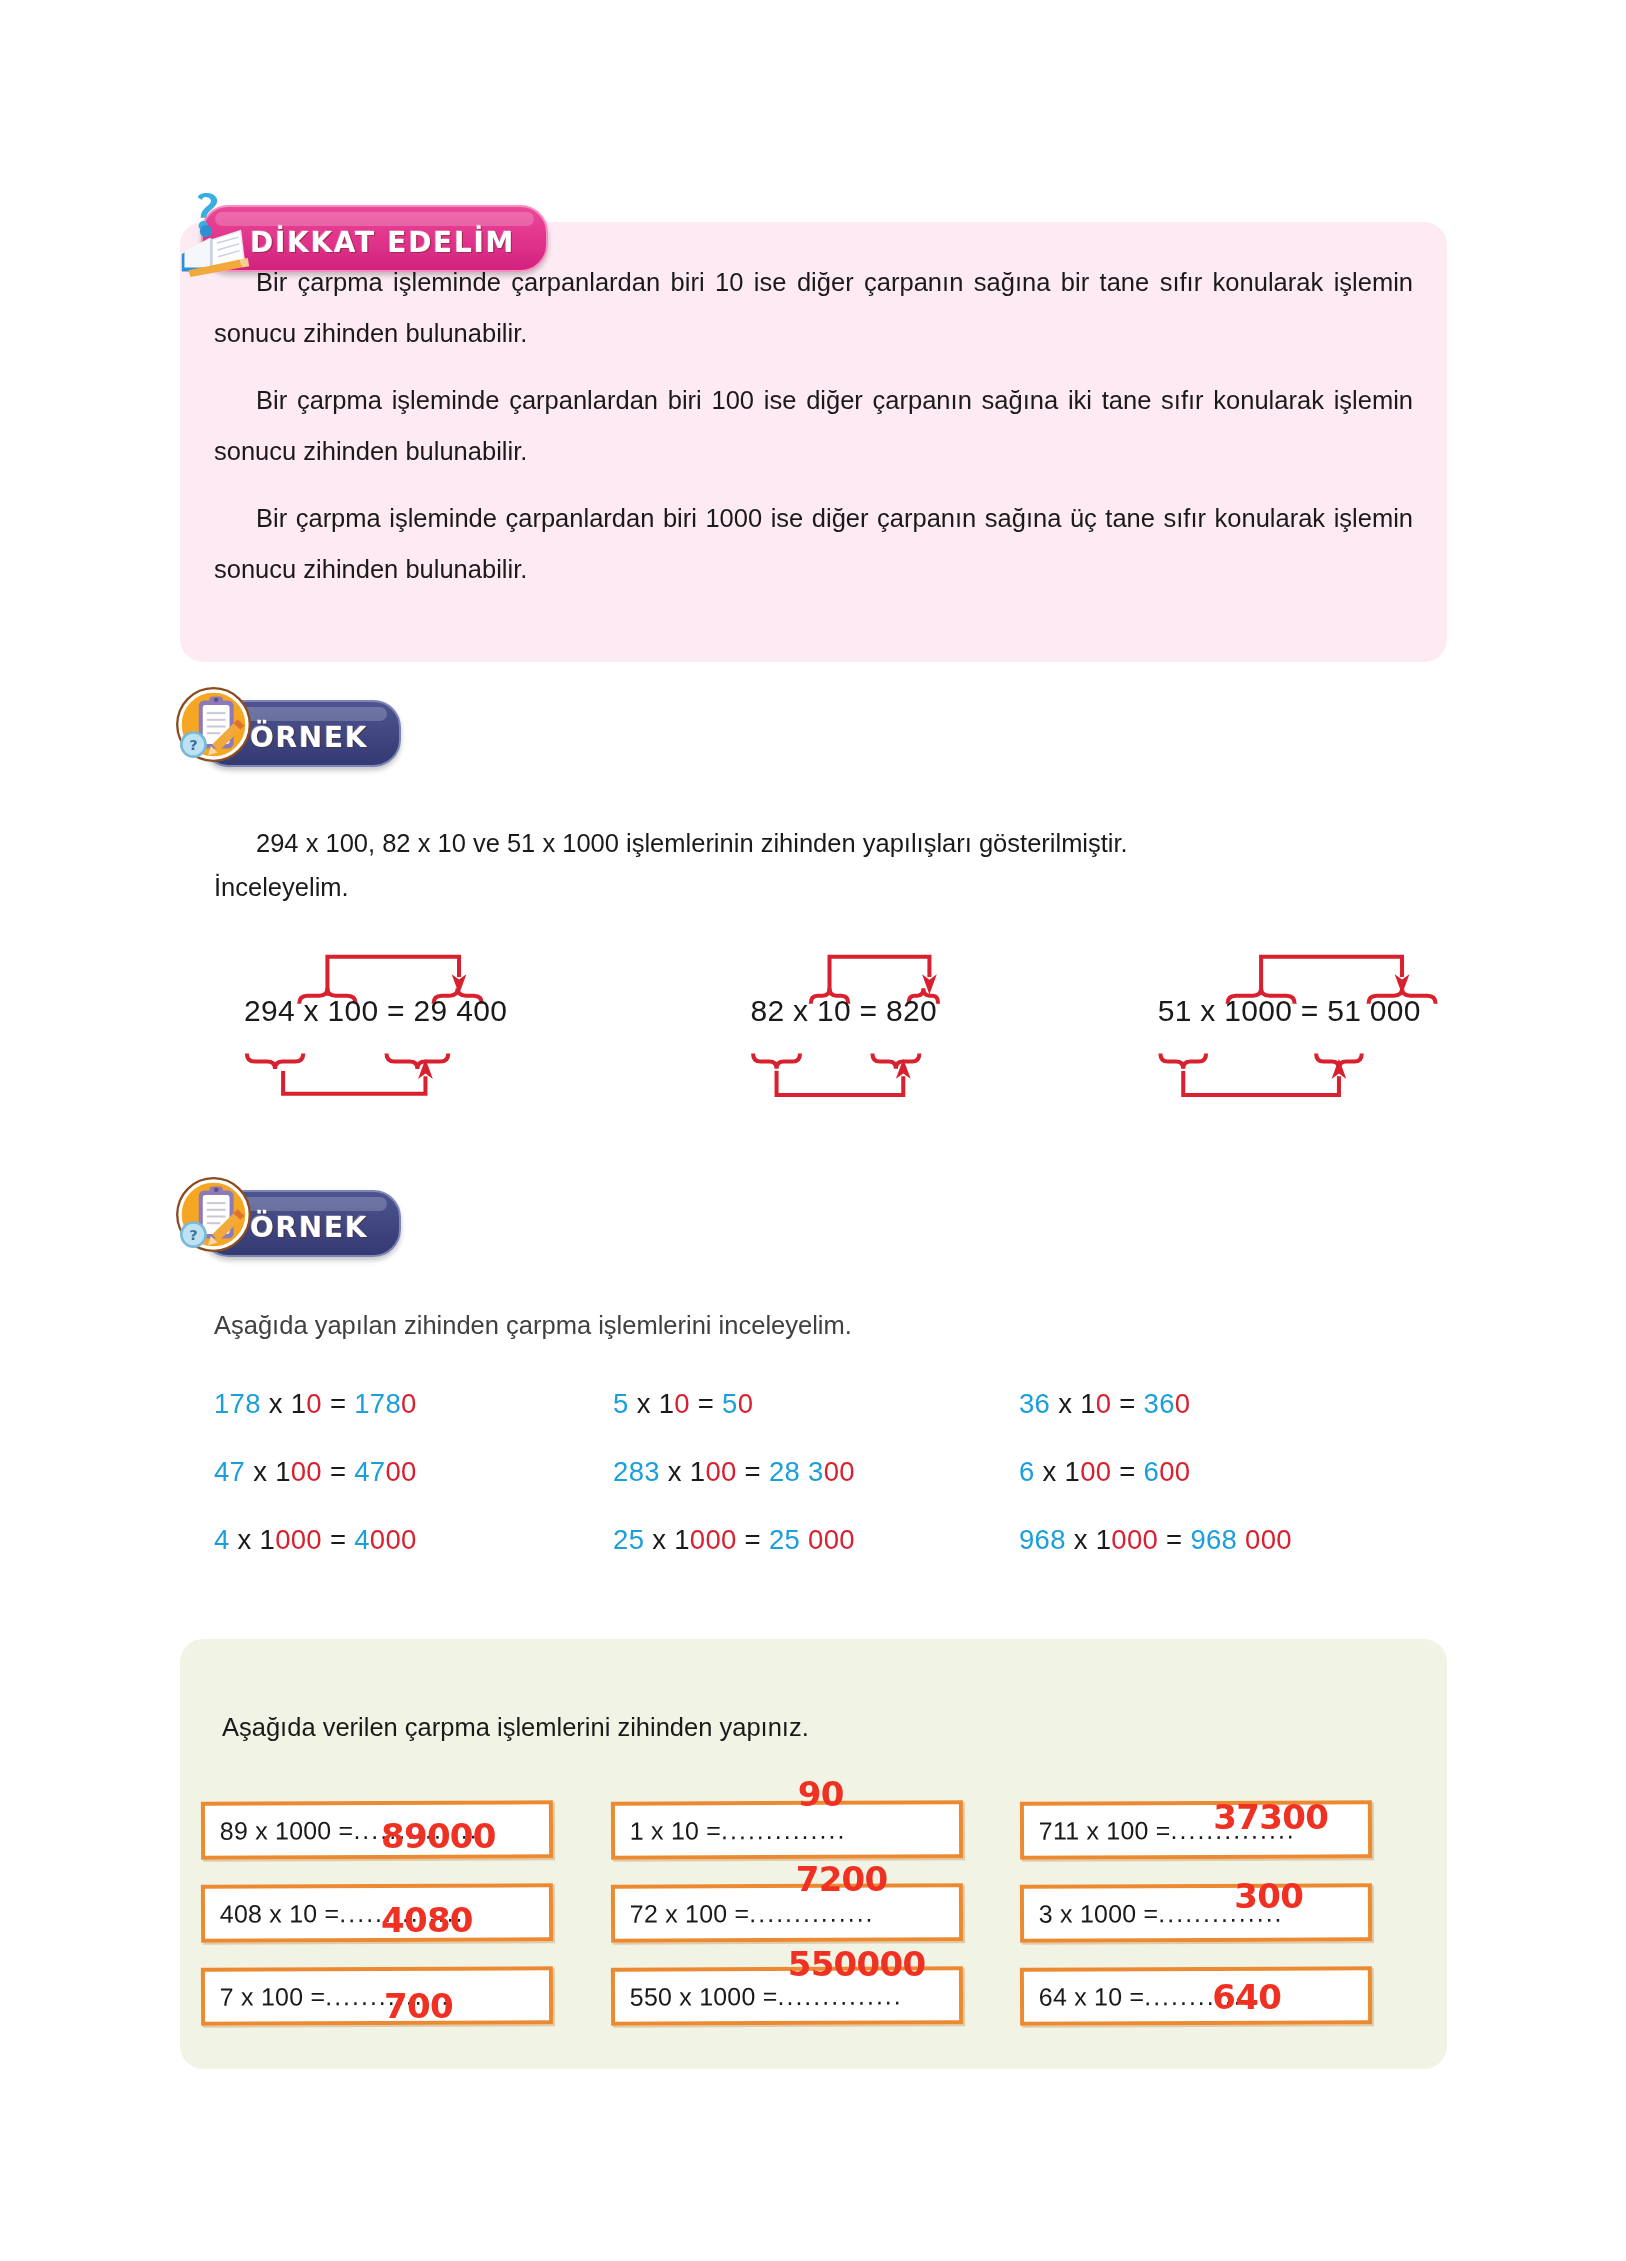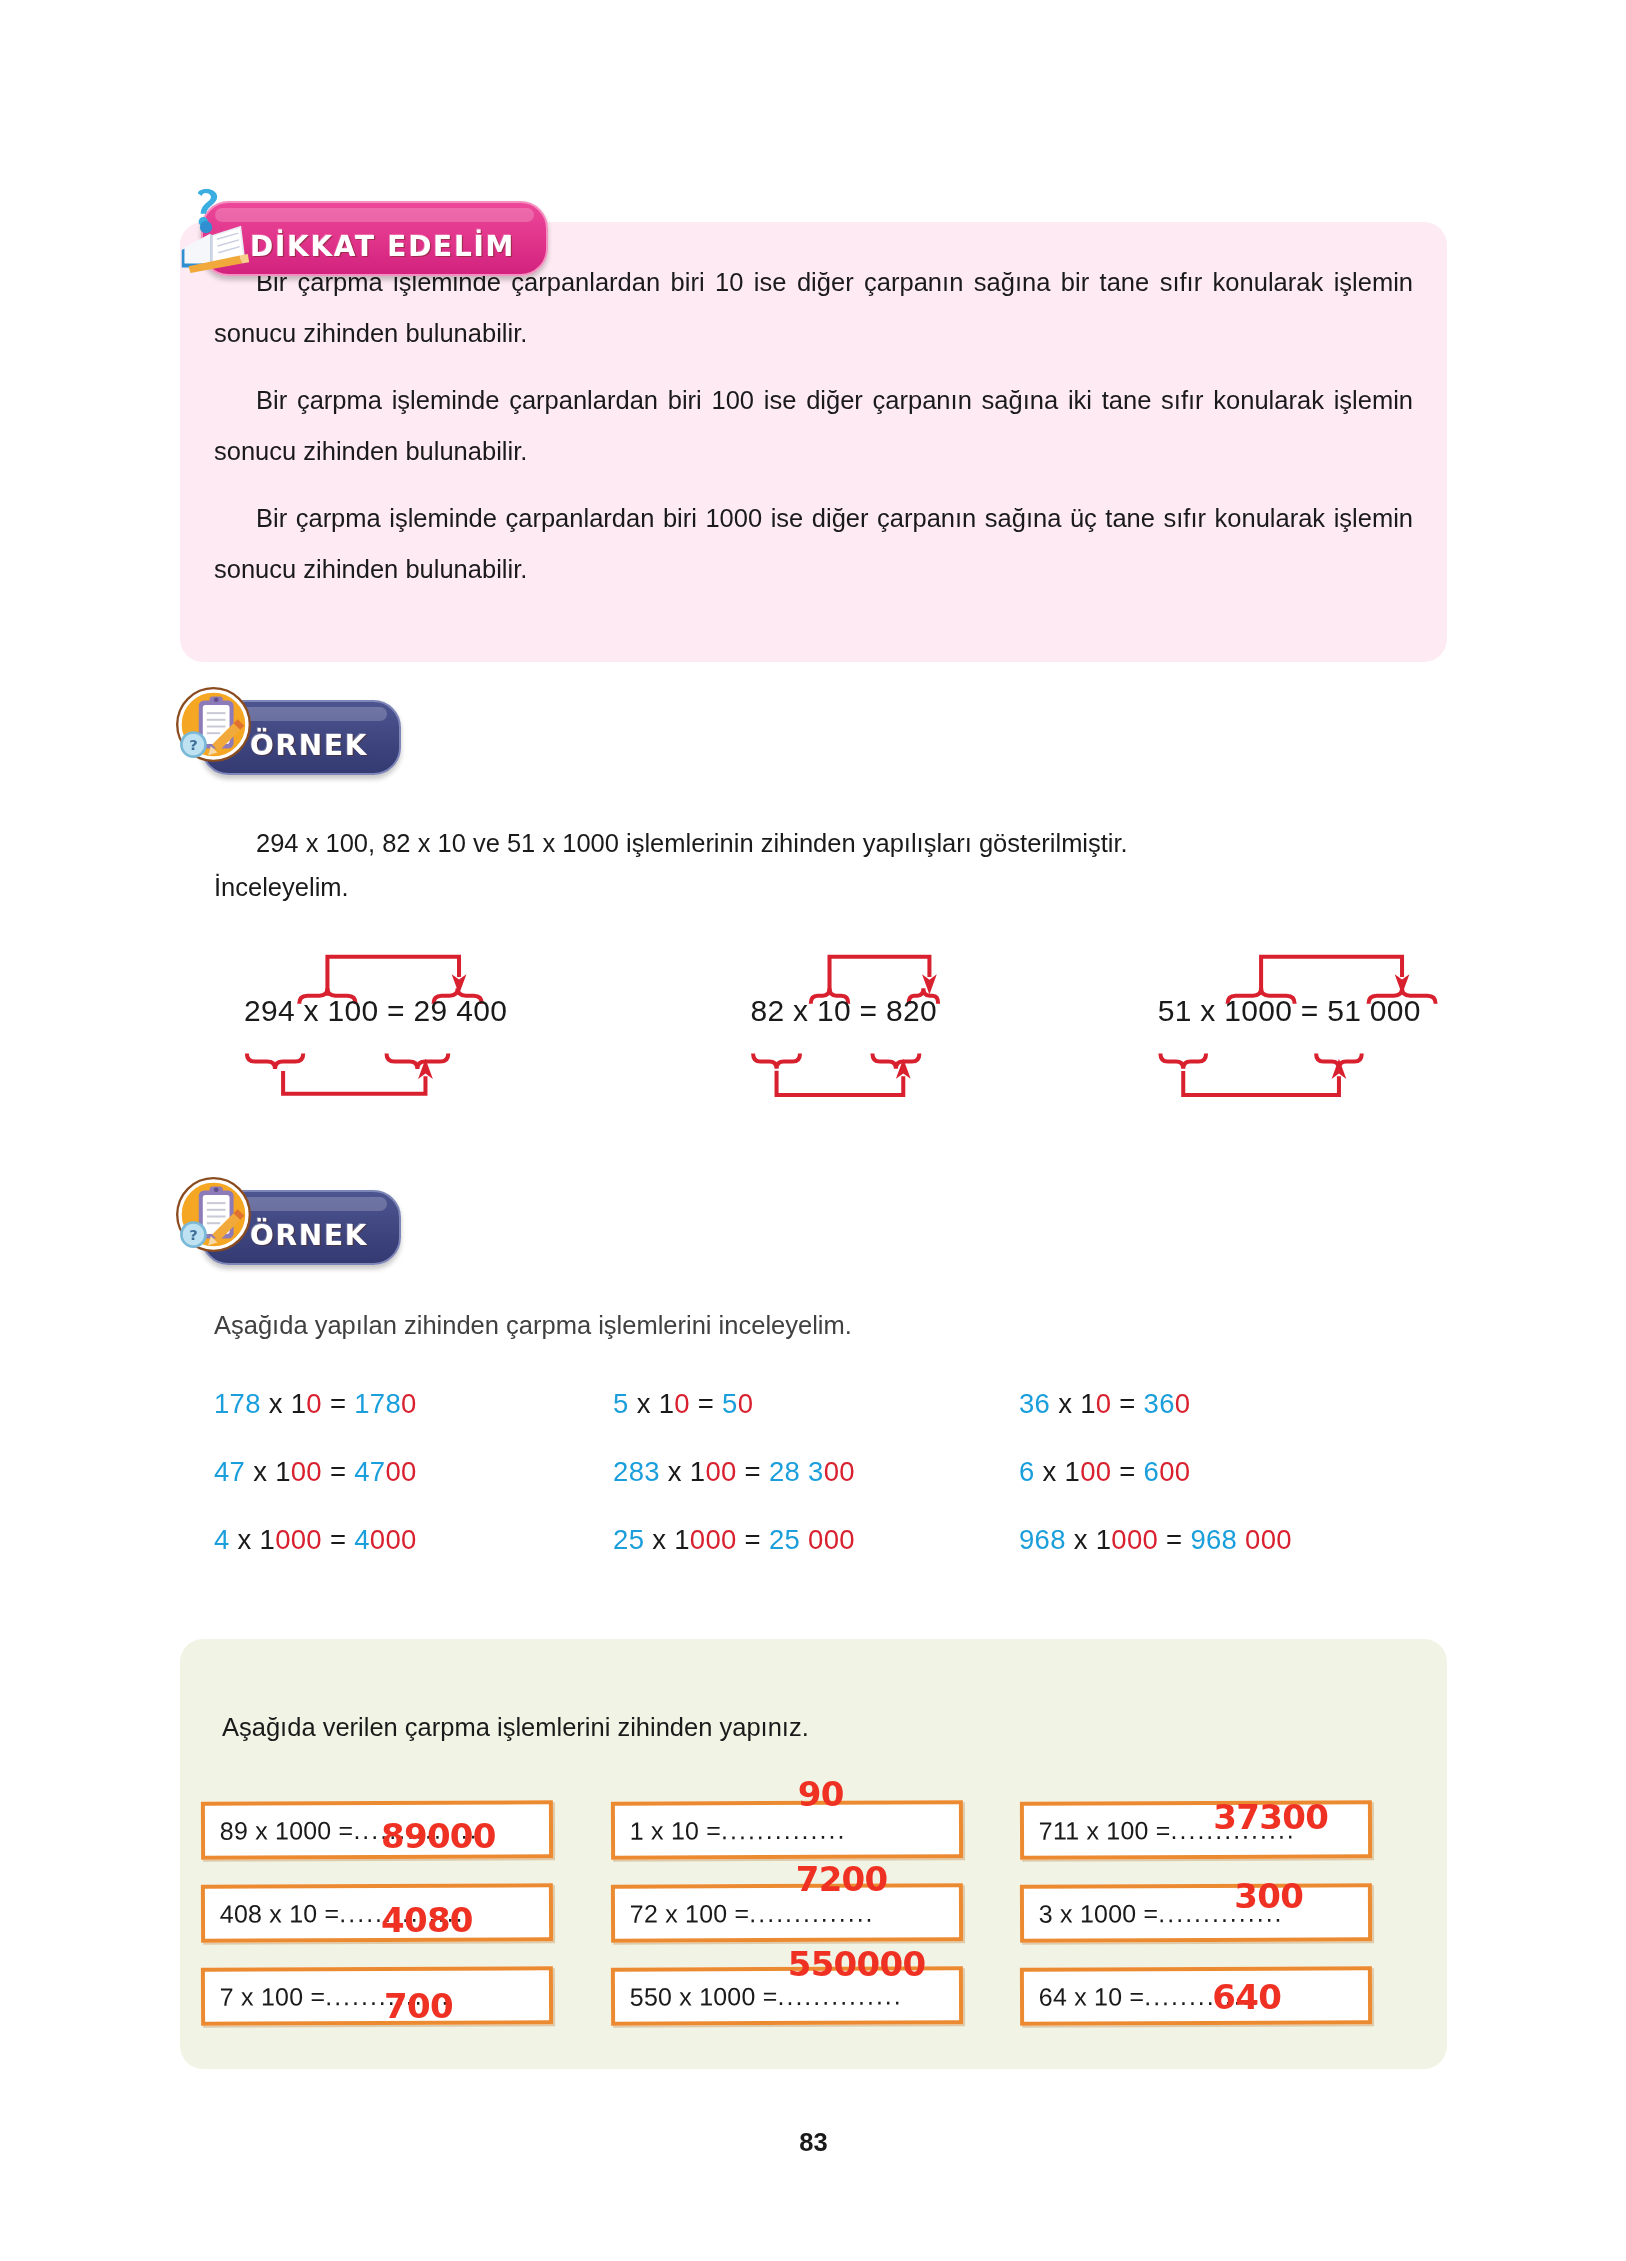--- a/index.html
+++ b/index.html
@@ -41,21 +41,21 @@
     z-index: 6;
     display: flex;
     align-items: center;
   }
   .badge-pill {
     height: 55px;
     border-radius: 27.5px;
     display: flex;
     align-items: center;
     justify-content: center;
-    padding: 16px 31px 0 47px;
+    padding: 8px 31px 0 47px;
     position: relative;
     box-shadow: 0 3.4px 5.4px rgba(0,0,0,0.22);
   }
   .badge-pill::after {
     content: "";
     position: absolute;
     left: 12px; right: 12px; top: 4.7px;
     height: 14.8px;
     border-radius: 9.4px;
     background: rgba(255,255,255,0.20);
@@ -563,16 +563,15 @@
         <div class="ex-box">
           <span class="ex-q">64 x 10 = </span>
             <span class="ex-dots">..............</span>
         </div>
         <span class="ex-ans" style="left:192px; top:17.5px;">640</span>
       </div>
     </div>
 
   </div>
 
-  <div class="page-number">83</div>
 
 </div>
 
 
 </body></html>

